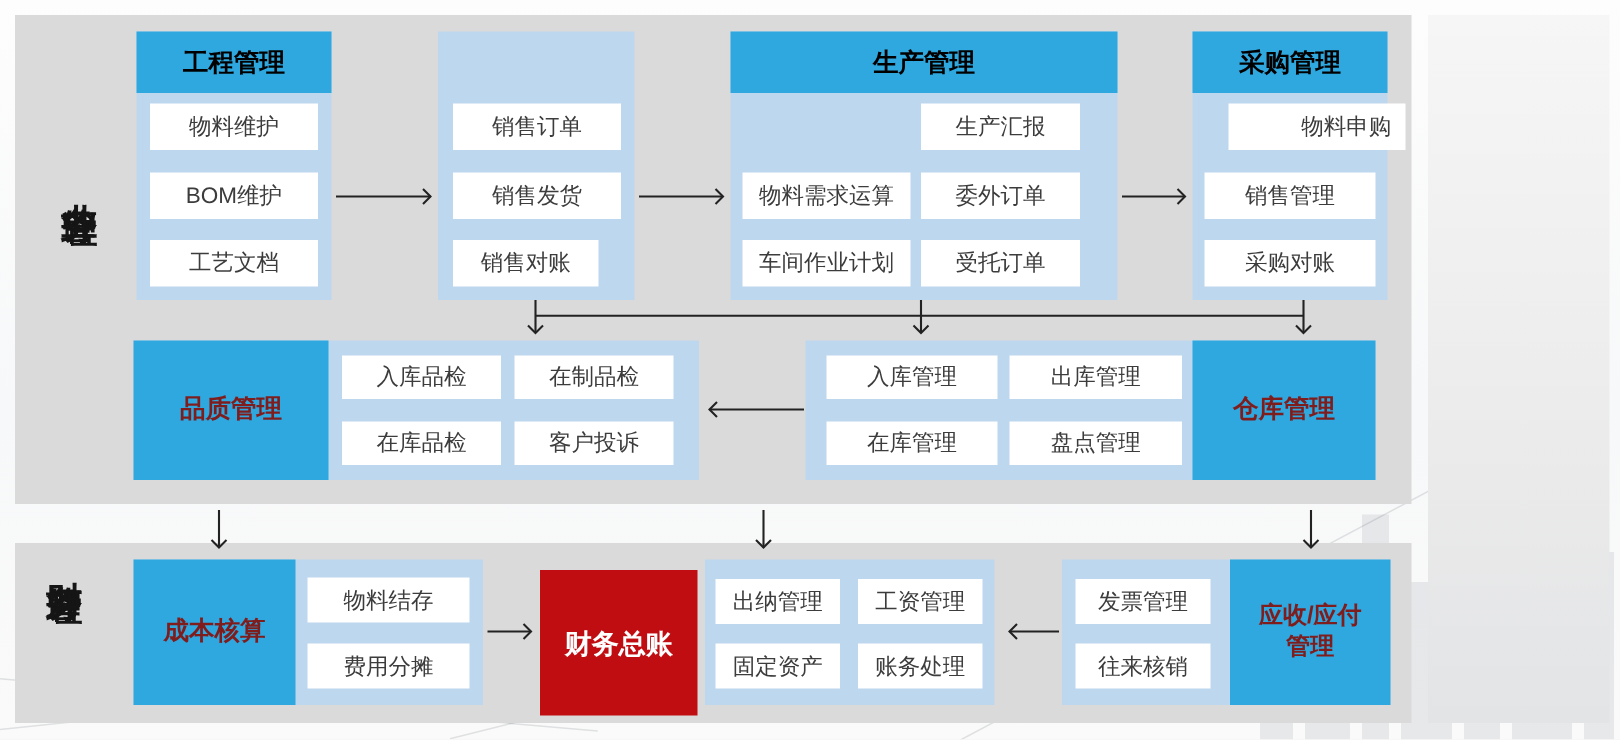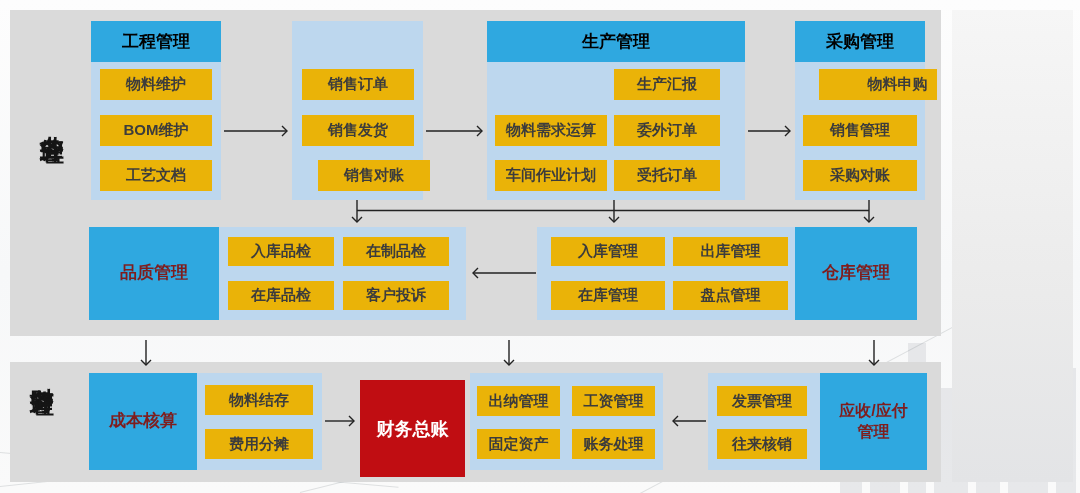--- a/index.html
+++ b/index.html
@@ -38,22 +38,22 @@
 
   
   .ghead {
     position:absolute; left:0; top:0; width:100%; height:41px;
     background:#2fa8e0; color:#000000; font-size:17px; font-weight:bold;
     display:flex; align-items:center; justify-content:center;
   }
 
   
   .witem {
-    position:absolute; background:#eab308; color:#3c3c3c;
-    font-size:15px; font-weight:bold;
+    position:absolute; background:#ffffff; color:#3c3c3c;
+    font-size:15px; font-weight:normal;
     display:flex; align-items:center; justify-content:center;
     white-space:nowrap;
   }
 
   
   .bluebox {
     position:absolute; background:#2fa8e0; color:#7f1d1d;
     font-size:17px; font-weight:bold; text-align:center; line-height:1.3;
     display:flex; align-items:center; justify-content:center;
   }
@@ -113,21 +113,21 @@
   <div class="lb" style="left:91px; top:21px; width:130px; height:179px;">
     <div class="ghead">工程管理</div>
     <div class="witem" style="left:9px; top:48px; width:112px; height:31px;">物料维护</div>
     <div class="witem" style="left:9px; top:94px; width:112px; height:31px;">BOM维护</div>
     <div class="witem" style="left:9px; top:139px; width:112px; height:31px;">工艺文档</div>
   </div>
 
   <div class="lb" style="left:292px; top:21px; width:131px; height:179px;">
     <div class="witem" style="left:10px; top:48px; width:112px; height:31px;">销售订单</div>
     <div class="witem" style="left:10px; top:94px; width:112px; height:31px;">销售发货</div>
-    <div class="witem" style="left:26px; top:139px; width:112px; height:31px;">销售对账</div>
+    <div class="witem" style="left:10px; top:139px; width:97px; height:31px;">销售对账</div>
   </div>
 
   <div class="lb" style="left:487px; top:21px; width:258px; height:179px;">
     <div class="ghead">生产管理</div>
     <div class="witem" style="left:8px;   top:94px;  width:112px; height:31px;">物料需求运算</div>
     <div class="witem" style="left:8px;   top:139px; width:112px; height:31px;">车间作业计划</div>
     <div class="witem" style="left:127px; top:48px;  width:106px; height:31px;">生产汇报</div>
     <div class="witem" style="left:127px; top:94px;  width:106px; height:31px;">委外订单</div>
     <div class="witem" style="left:127px; top:139px; width:106px; height:31px;">受托订单</div>
   </div>

